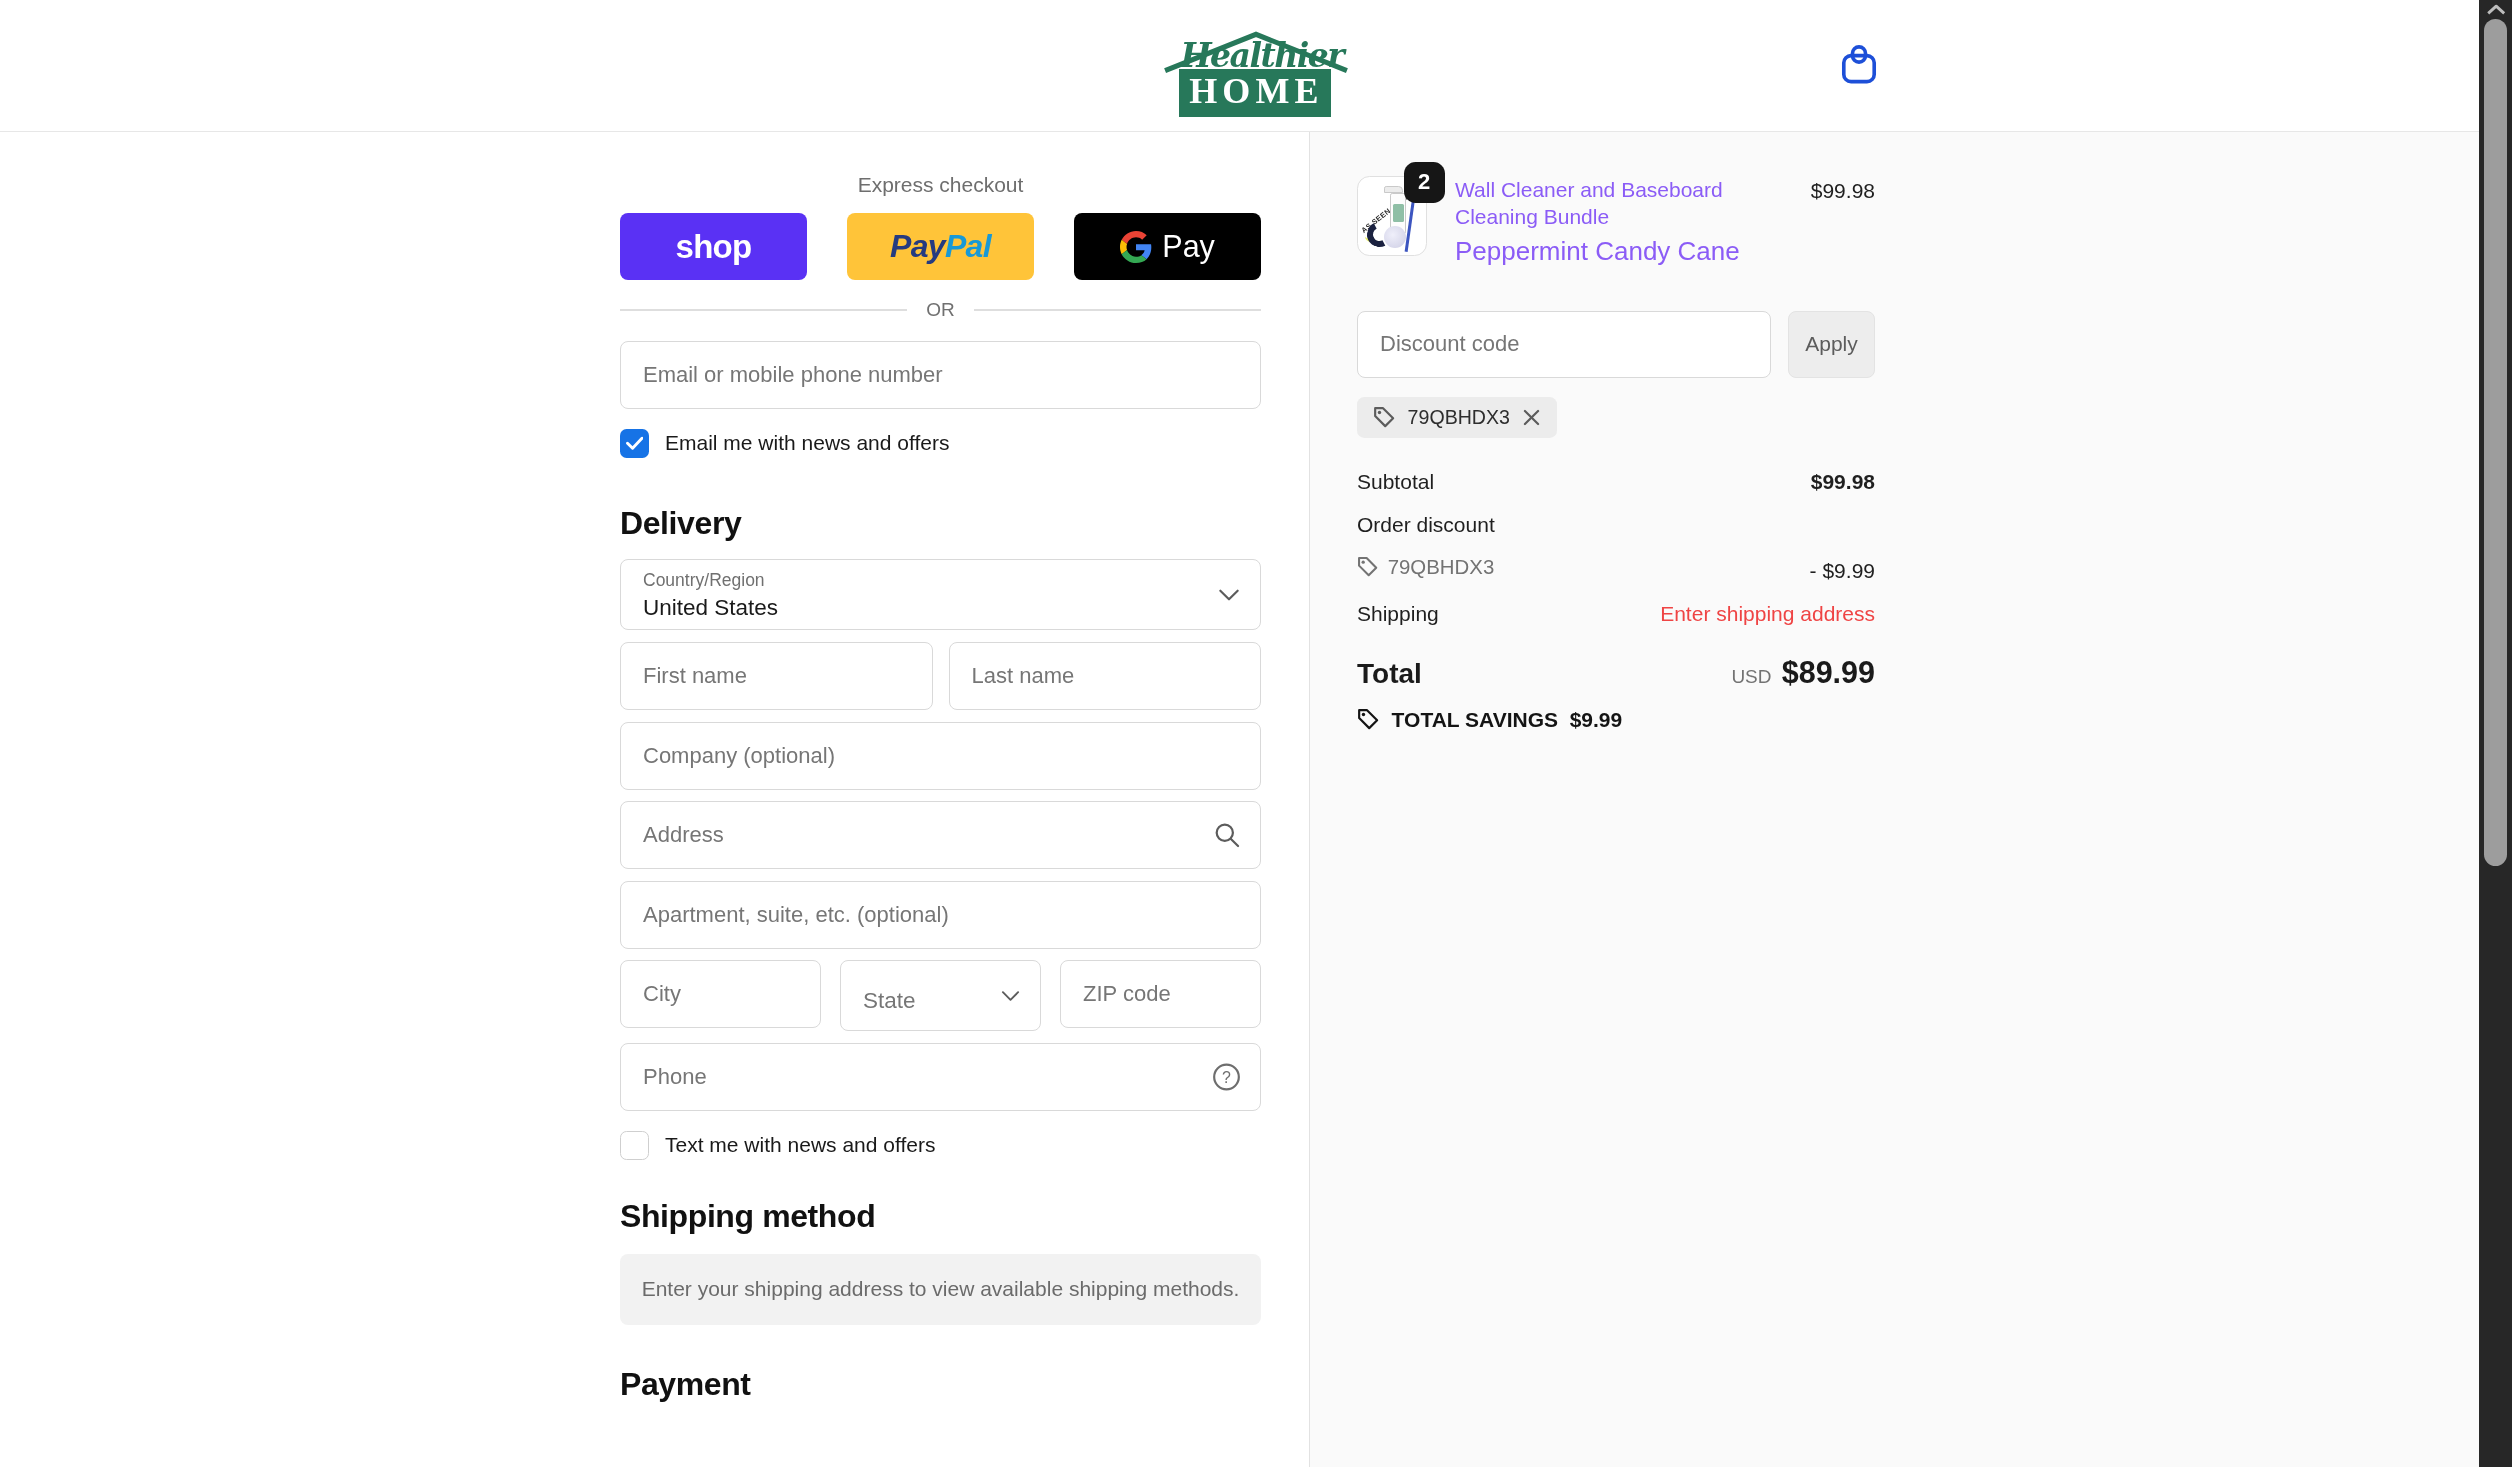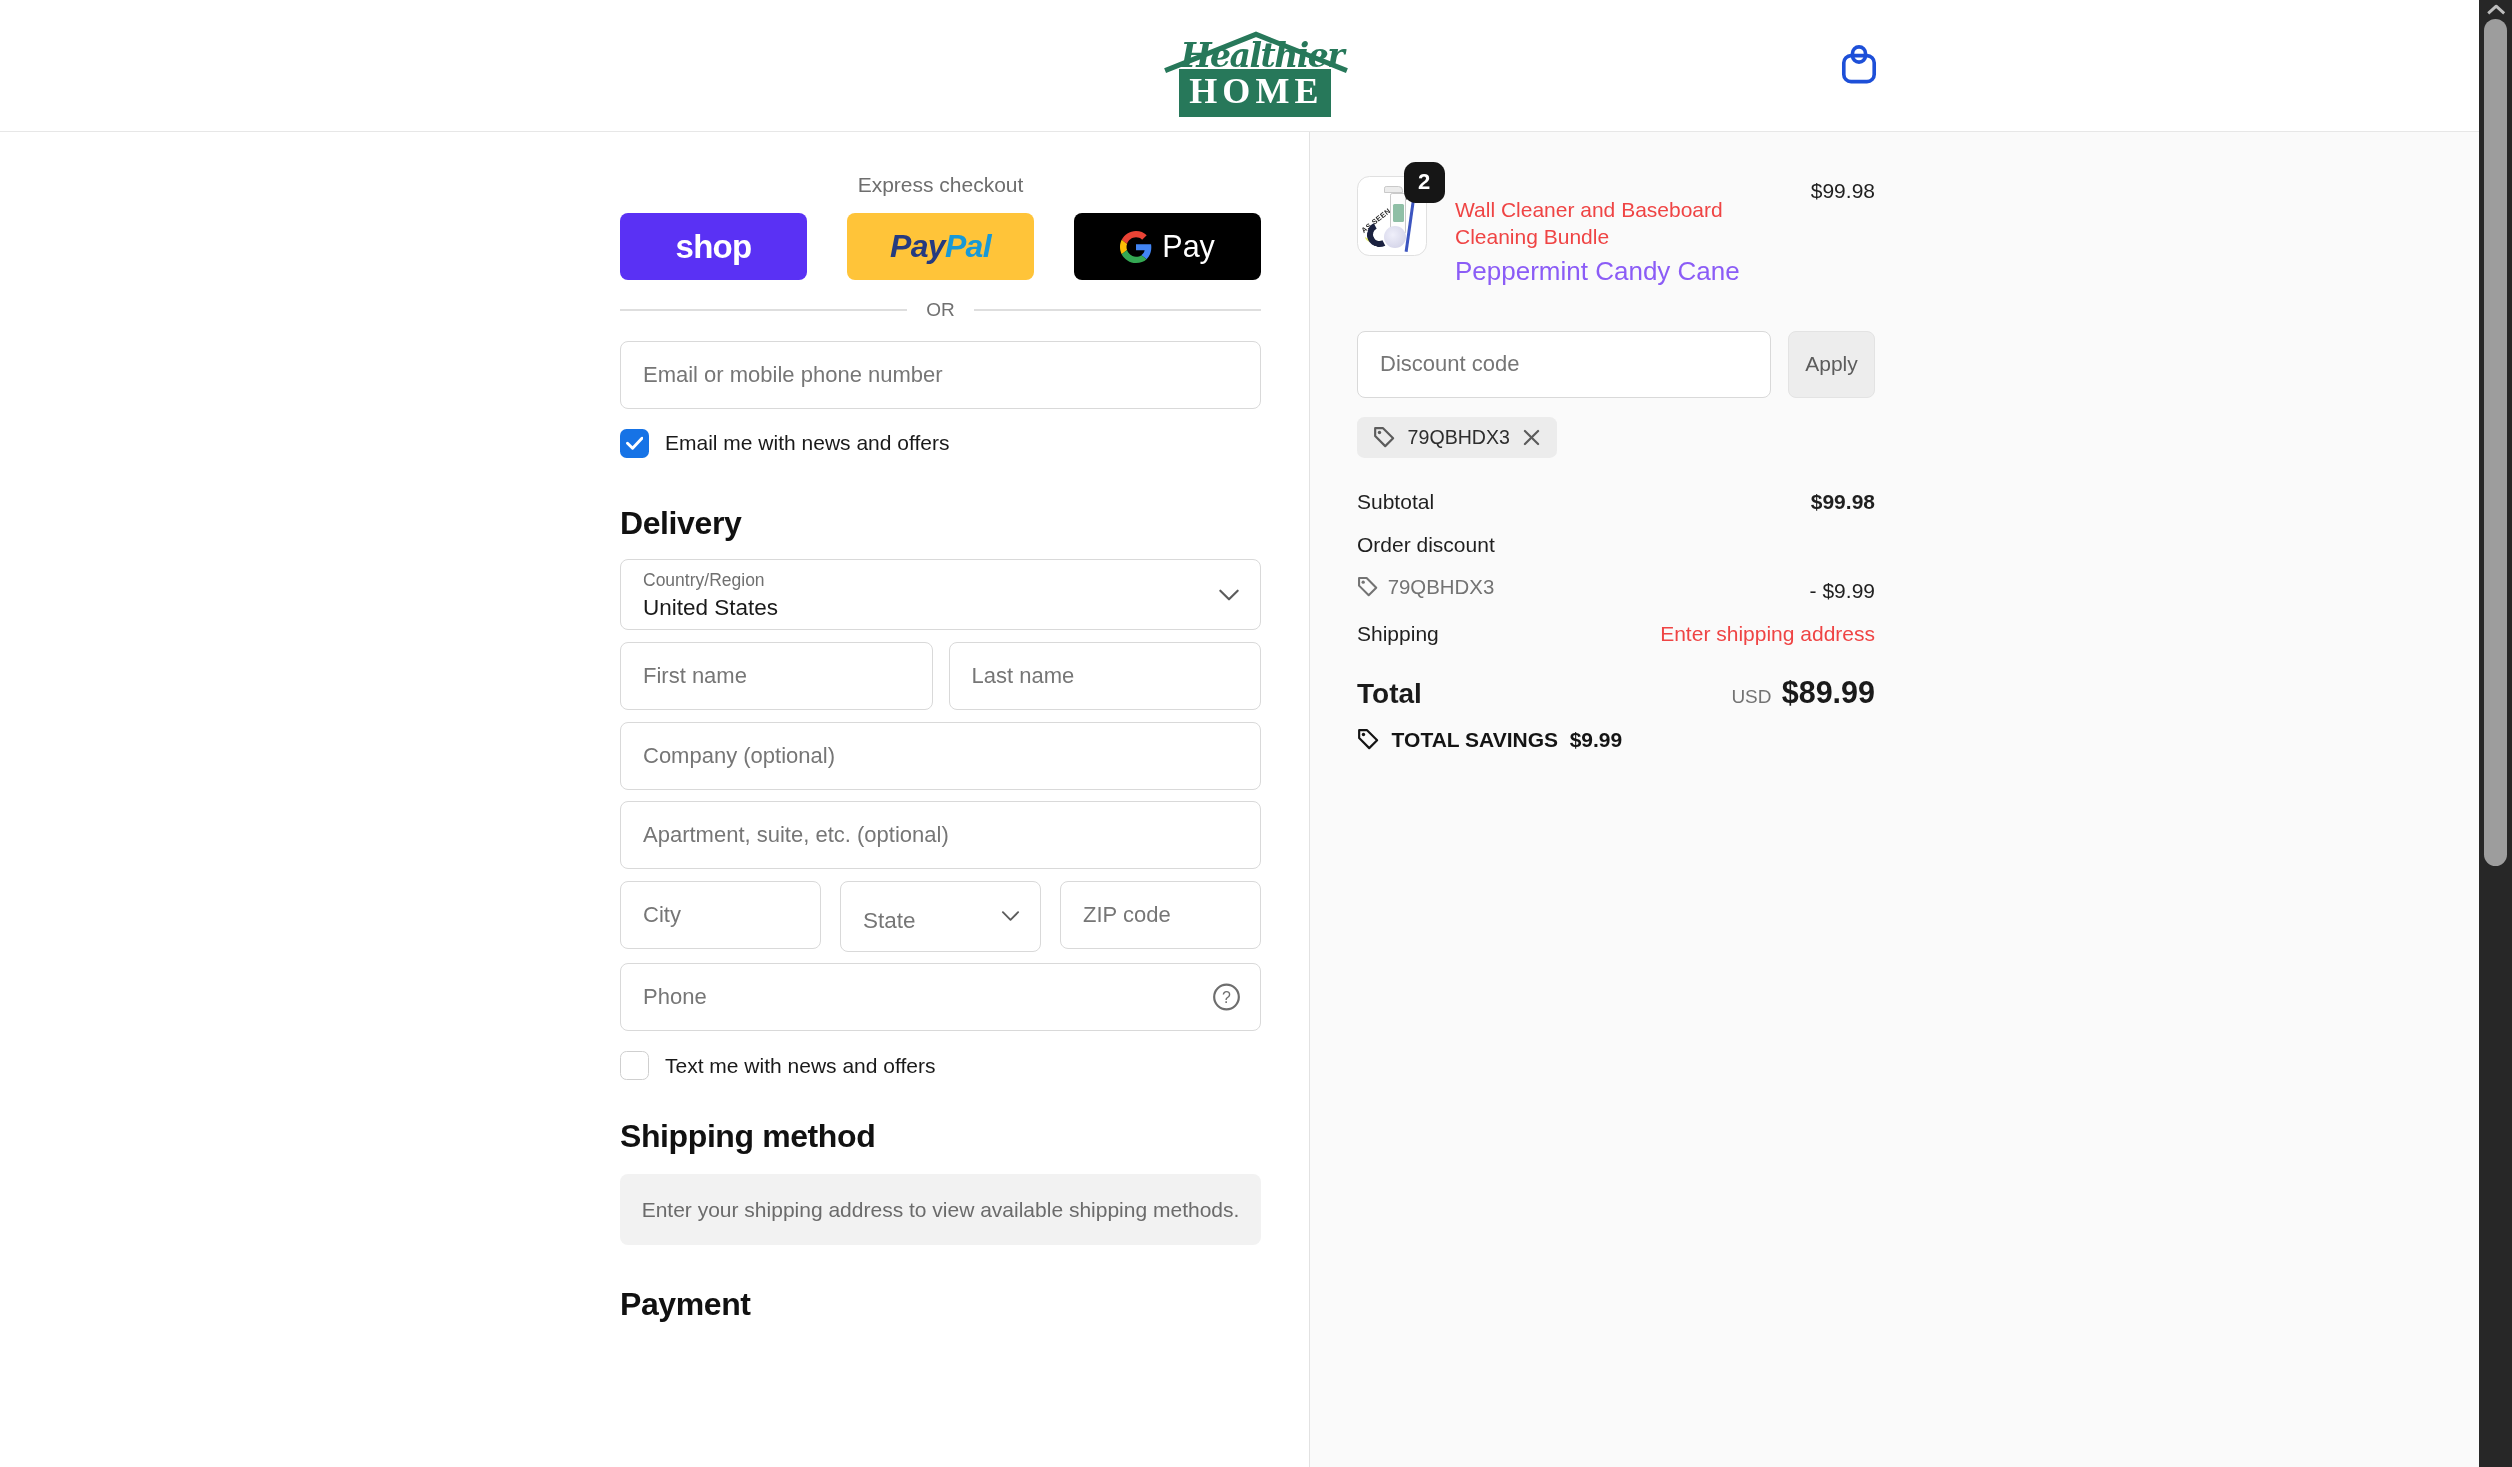--- a/index.html
+++ b/index.html
@@ -73,21 +73,21 @@
   .thumb-caption { position: absolute; left: -2.9px; top: 29px; transform: rotate(-38deg); font-size: 7.3px; font-weight: 700; color: #2b2b2b; letter-spacing: 0.4px; white-space: nowrap; }
   .bottle { position: absolute; left: 32px; top: 16px; width: 16px; height: 41px; background: #fdfdfd; border: 0.7px solid #c9c9c9; border-radius: 2.2px; }
   .bottle-label { position: absolute; left: 1.5px; top: 10.2px; width: 11.6px; height: 17.5px; background: #8fbfa6; border-radius: 1.5px; }
   .bottle-trigger { position: absolute; left: 26px; top: 8.7px; width: 19px; height: 7.3px; background: #ececec; border: 0.7px solid #c9c9c9; border-radius: 2.2px 4.4px 0 0; }
   .stick { position: absolute; left: 51px; top: 11.6px; width: 2.9px; height: 63px; background: #3c55c0; transform: rotate(8deg); }
   .crescent { position: absolute; left: 8.7px; top: 45px; width: 25px; height: 25px; border-radius: 50%; border: 6.5px solid transparent; border-left-color: #1b2240; border-bottom-color: #1b2240; transform: rotate(18deg); }
   .crescent-glow { position: absolute; left: 7.3px; top: 57px; width: 16px; height: 8.7px; border-radius: 50%; border-bottom: 3.6px solid #e8ef6a; transform: rotate(14deg); }
   .fluff { position: absolute; left: 26px; top: 49px; width: 22px; height: 22px; border-radius: 50%; background: radial-gradient(circle at 40% 40%, #efeffa, #cdcde4); }
   .qty-badge { position: absolute; top: -14.5px; right: -17.5px; width: 41px; height: 41px; background: #161616; border-radius: 11.6px; color: #fff; font-size: 22px; font-weight: 700; display: flex; align-items: center; justify-content: center; }
   .item-info { margin-left: 28px; width: 313px; }
-  .item-title { font-size: 21px; line-height: 27px; color: #ef4444; margin-top: 20px; }
+  .item-title { font-size: 21px; line-height: 27px; color: #8b5cf6; }
   .item-variant { font-size: 26px; color: #8b5cf6; margin-top: 5.8px; }
   .item-price { margin-left: auto; font-size: 21px; color: #1f1f1f; padding-top: 2.9px; }
 
   .discount-row { display: flex; gap: 17.5px; margin-top: 44px; }
   .discount-input { flex: 1; height: 67px; }
   .apply-btn { width: 87px; height: 67px; background: #ededed; border: 1.5px solid #e3e3e3; border-radius: 8px; font-size: 21px; color: #5c5c5c; font-family: inherit; cursor: pointer; }
 
   .chip { display: inline-flex; align-items: center; gap: 11.6px; margin-top: 19px; background: #ececec; border-radius: 7.3px; padding: 8.7px 16px; height: 41px; }
   .chip-code { font-size: 19.6px; color: #2e2e2e; }
   .chip-close { background: none; border: none; cursor: pointer; display: flex; }
@@ -189,20 +189,27 @@
           </svg>
         </div>
 
         <div class="row2">
           <div class="field"><input class="input" placeholder="First name" style=""></div>
           <div class="field"><input class="input" placeholder="Last name" style=""></div>
         </div>
 
         <div class="field"><input class="input" placeholder="Company (optional)" style=""></div>
 
+        <div class="field">
+          <input class="input" placeholder="Address" style="">
+          <svg class="trail-icon" width="28" height="28" viewBox="0 0 38 38">
+            <circle cx="16" cy="16" r="11" fill="none" stroke="#5c5c5c" stroke-width="3"></circle>
+            <line x1="24" y1="24" x2="34" y2="34" stroke="#5c5c5c" stroke-width="3" stroke-linecap="round"></line>
+          </svg>
+        </div>
 
         <div class="field"><input class="input" placeholder="Apartment, suite, etc. (optional)" style=""></div>
 
         <div class="row3">
           <div class="field"><input class="input" placeholder="City" style=""></div>
           <div class="field">
             <div class="select-box select-plain" style="height:71px;">
               <div class="select-value">State</div>
               <svg class="chevron" width="19" height="11.6" viewBox="0 0 30 18">
                 <polyline points="3,3 15,15 27,3" fill="none" stroke="#5c5c5c" stroke-width="3" stroke-linecap="round" stroke-linejoin="round"></polyline>

